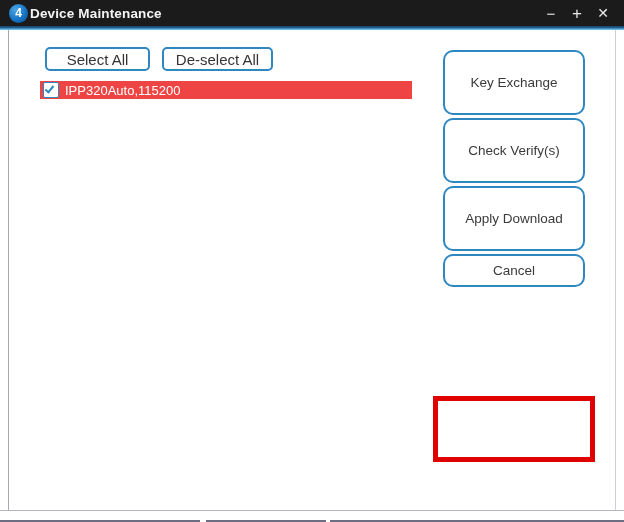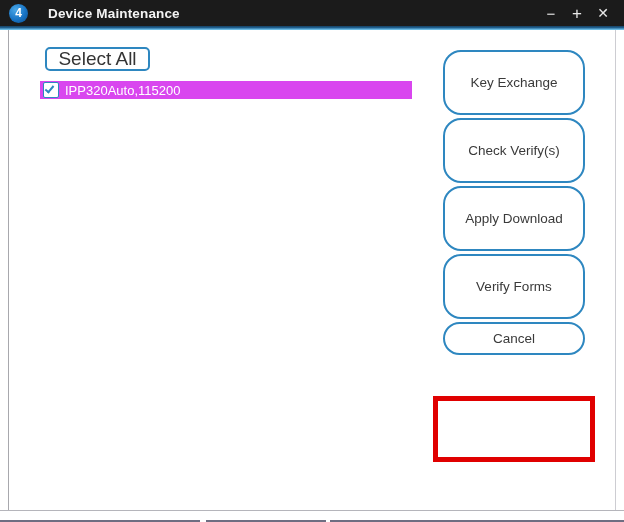--- a/index.html
+++ b/index.html
@@ -50,21 +50,21 @@
     color: #ffffff;
     font-size: 12px;
     font-weight: bold;
     display: flex;
     align-items: center;
     justify-content: center;
     line-height: 1;
     flex: none;
   }
   .title-text {
-    margin-left: 20px;
+    margin-left: 2px;
     color: #f4f4f4;
     font-size: 13.5px;
     font-weight: bold;
     letter-spacing: 0.15px;
     white-space: nowrap;
   }
   .win-controls {
     margin-left: auto;
     display: flex;
     align-items: center;
@@ -127,42 +127,42 @@
     display: flex;
     gap: 12px;
   }
   .sel-btn {
     width: 105px;
     height: 16px;
     border: 2px solid #2e87c0;
     border-radius: 5px;
     background: #ffffff;
     color: #343434;
-    font-size: 19px;
+    font-size: 15px;
     font-family: "Liberation Sans", sans-serif;
     display: flex;
     align-items: center;
     justify-content: center;
     box-sizing: border-box;
     padding: 10px;
   }
   .sel-btn.wide { width: 111px; }
 
   
   .device-list {
     position: absolute;
     left: 40px;
     top: 81px;
     width: 372px;
   }
   .device-row {
     display: flex;
     align-items: center;
     height: 18px;
-    background: #d946ef;
+    background: #ef4444;
     padding-left: 3px;
     box-sizing: border-box;
   }
   .checkbox {
     width: 14px;
     height: 14px;
     background: #ffffff;
     border: 1px solid #2e87c0;
     border-radius: 2px;
     flex: none;
@@ -195,21 +195,21 @@
   .action-stack {
     position: absolute;
     left: 443px;
     top: 50px;
     width: 142px;
   }
   .action-btn {
     width: 142px;
     height: 65px;
     border: 2px solid #2e87c0;
-    border-radius: 18px;
+    border-radius: 10px;
     background: #ffffff;
     color: #3a3a3a;
     font-size: 13.5px;
     font-family: "Liberation Sans", sans-serif;
     display: flex;
     align-items: center;
     justify-content: center;
     box-sizing: border-box;
     margin-bottom: 3px;
     padding: 0;
@@ -241,37 +241,37 @@
       <button class="win-btn max">+</button>
       <button class="win-btn close">✕</button>
     </div>
   </div>
   <div class="title-accent"></div>
 
   <div class="body-panel"></div>
 
   <div class="top-buttons">
     <button class="sel-btn">Select All</button>
+    <button class="sel-btn wide">De-select All</button>
   </div>
 
   <div class="device-list">
     <div class="device-row">
       <span class="checkbox">
         <span class="tick"></span>
       </span>
       <span class="device-name">IPP320</span>
       <span class="device-conn">Auto,115200</span>
     </div>
   </div>
 
   <div class="action-stack">
     <button class="action-btn">Key Exchange</button>
     <button class="action-btn">Check Verify(s)</button>
     <button class="action-btn">Apply Download</button>
-    <button class="action-btn">Verify Forms</button>
     <button class="action-btn short">Cancel</button>
   </div>
 
   <div class="highlight-box"></div>
 
   <div class="bottom-strip">
     <span class="tick a"></span>
     <span class="tick b"></span>
     <span class="tick c"></span>
   </div>

